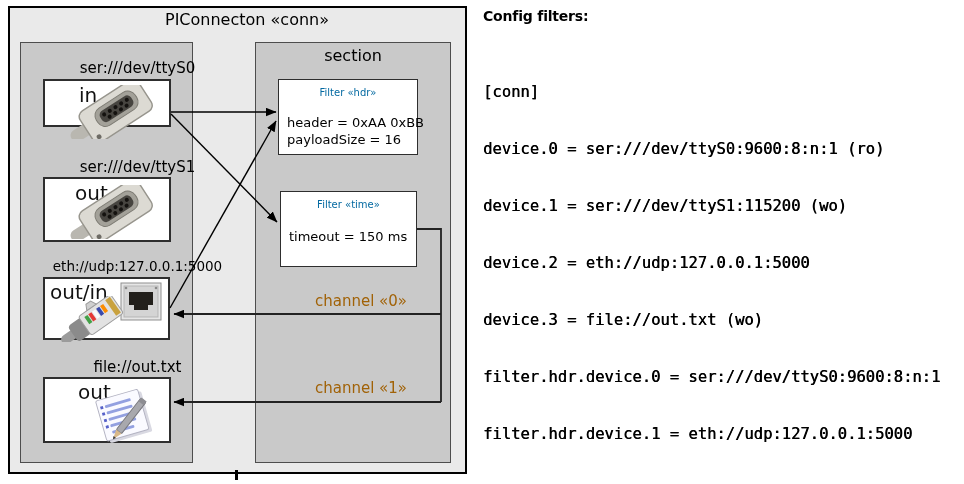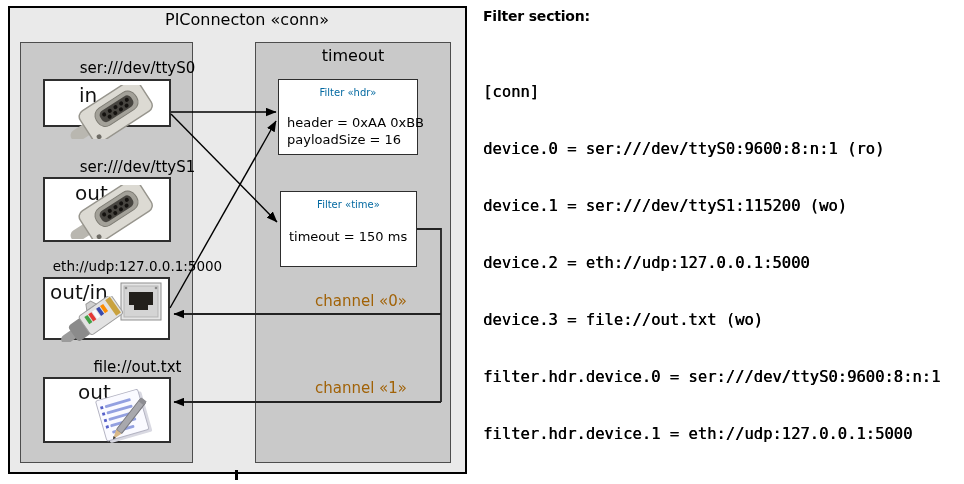--- a/index.html
+++ b/index.html
@@ -50,21 +50,21 @@
 
 <div class="stage">
 
   
   <div class="grp">
     <div class="outer-box"></div>
     <div class="outer-title">PIConnecton «conn»</div>
 
     <div class="panel devices-panel"></div>
     <div class="panel filters-panel"></div>
-    <div class="filters-title">timeout</div>
+    <div class="filters-title">section</div>
 
     
     <div class="grp">
       <div class="dev-label" style="top:59px">ser:///dev/ttyS0</div>
       <div class="dev-box" style="left:43px;top:79px;width:128px;height:48px">
         <div class="dir" style="left:34px;top:4px">in</div>
         <svg width="104" height="54" viewBox="0 0 104 56" style="position:absolute;left:16px;top:4px">
           <g transform="rotate(-33 52 30)">
             <rect x="2" y="22" width="28" height="13" rx="6" fill="#b9b7b0"></rect>
             <rect x="20" y="10" width="72" height="38" rx="7" fill="#dcdad3" stroke="#97958d" stroke-width="1.5"></rect>
@@ -207,21 +207,21 @@
       <polyline points="417,229 441,229 441,402" fill="none" stroke="#222" stroke-width="1.8"></polyline>
       <line x1="441" y1="314" x2="174" y2="314" stroke="#222" stroke-width="1.8" marker-end="url(#arr)"></line>
       <line x1="441" y1="402" x2="174" y2="402" stroke="#222" stroke-width="1.8" marker-end="url(#arr)"></line>
     </svg>
 
     <div class="page-tick"></div>
   </div>
 
   
   <div class="grp">
-    <div class="config-heading">Filter section:</div>
+    <div class="config-heading">Config filters:</div>
     <div class="config-body">
       <div class="cfg-line">[conn]</div>
       <div class="cfg-line">device.0 = ser:///dev/ttyS0:9600:8:n:1 (ro)</div>
       <div class="cfg-line">device.1 = ser:///dev/ttyS1:115200 (wo)</div>
       <div class="cfg-line">device.2 = eth://udp:127.0.0.1:5000</div>
       <div class="cfg-line">device.3 = file://out.txt (wo)</div>
       <div class="cfg-line">filter.hdr.device.0 = ser:///dev/ttyS0:9600:8:n:1</div>
       <div class="cfg-line">filter.hdr.device.1 = eth://udp:127.0.0.1:5000</div>
       <div class="cfg-line">filter.hdr.splitMode = header</div>
       

